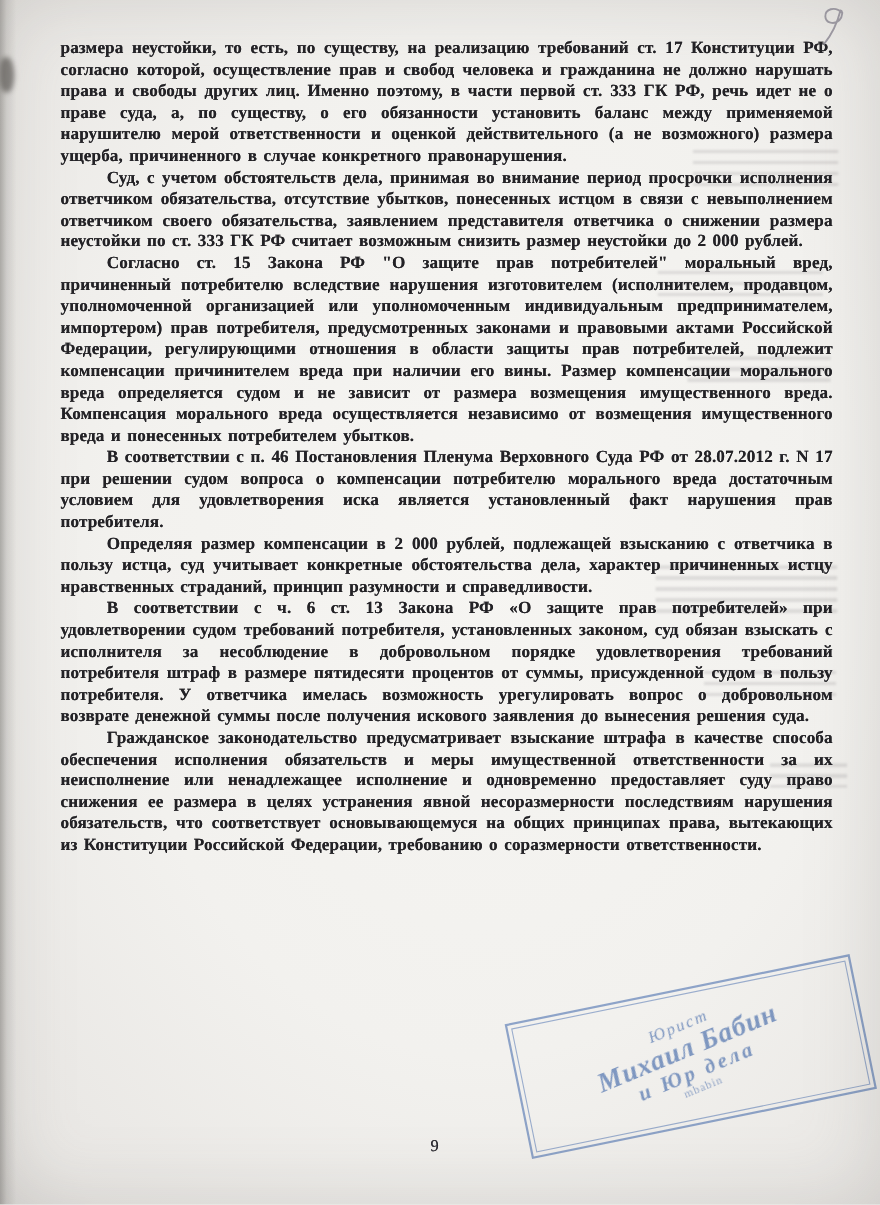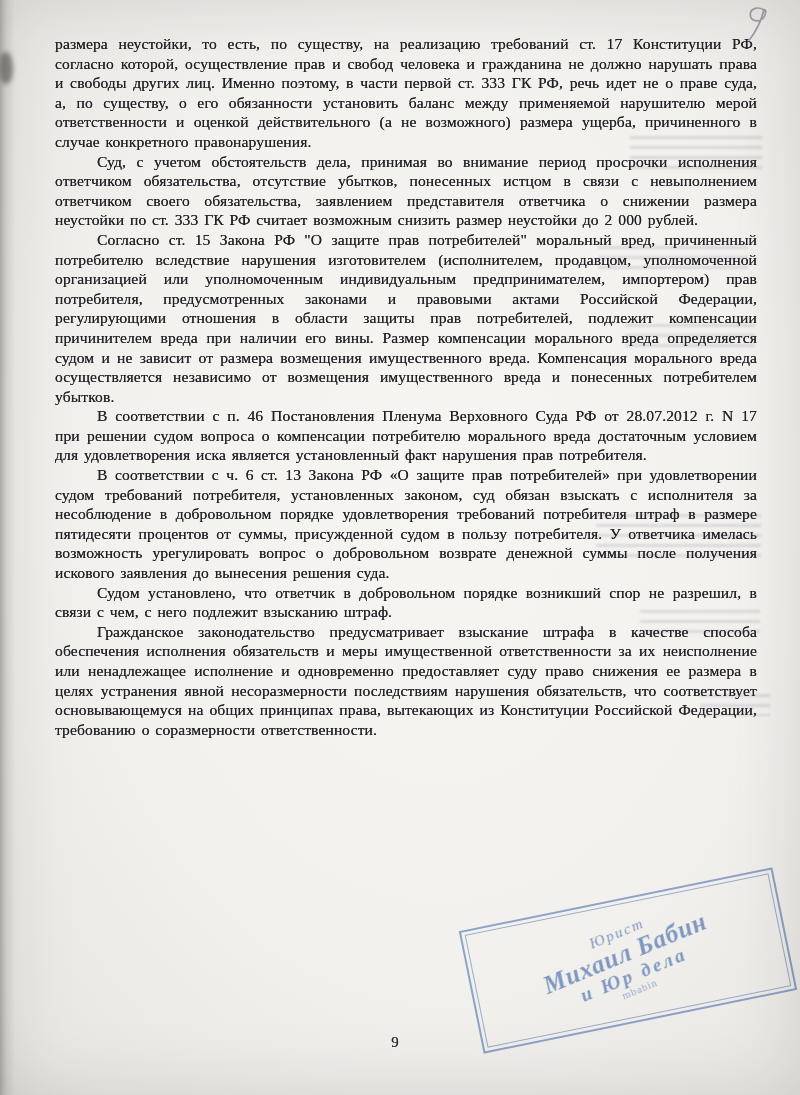--- a/index.html
+++ b/index.html
@@ -34,21 +34,21 @@
   }
   
   .doc-text{
     position:absolute;left:55px;top:34px;width:702px;z-index:2;
     font-size:15.6px;line-height:19.6px;
     color:#232226;
     text-align:justify;
     letter-spacing:0.1px;word-spacing:1.8px;
     text-shadow:0 0 0.5px rgba(28,28,33,0.85);
   }
-  .doc-text p{margin:0;padding:0;text-indent:42px;}
+  .doc-text p{margin:0;padding:0;text-indent:42px;font-weight:bold;}
   .doc-text p.no-indent{text-indent:0;}
   
   .page-footer{
     position:absolute;left:0;top:1034px;width:790px;z-index:2;
     text-align:center;font-size:15px;color:#2a2930;
     text-shadow:0 0 0.5px rgba(28,28,33,0.8);
   }
   
   .handwritten{
     position:absolute;left:744px;top:4px;width:30px;height:44px;z-index:3;
@@ -106,20 +106,20 @@
       <div class="stamp-line3">и Юр дела</div>
       <div class="stamp-line4">mbabin</div>
     </div>
   </div>
 
   <div class="doc-text">
     <p class="no-indent">размера неустойки, то есть, по существу, на реализацию требований ст. 17 Конституции РФ, согласно которой, осуществление прав и свобод человека и гражданина не должно нарушать права и свободы других лиц. Именно поэтому, в части первой ст. 333 ГК РФ, речь идет не о праве суда, а, по существу, о его обязанности установить баланс между применяемой нарушителю мерой ответственности и оценкой действительного (а не возможного) размера ущерба, причиненного в случае конкретного правонарушения.</p>
     <p>Суд, с учетом обстоятельств дела, принимая во внимание период просрочки исполнения ответчиком обязательства, отсутствие убытков, понесенных истцом в связи с невыполнением ответчиком своего обязательства, заявлением представителя ответчика о снижении размера неустойки по ст. 333 ГК РФ считает возможным снизить размер неустойки до 2 000 рублей.</p>
     <p>Согласно ст. 15 Закона РФ "О защите прав потребителей" моральный вред, причиненный потребителю вследствие нарушения изготовителем (исполнителем, продавцом, уполномоченной организацией или уполномоченным индивидуальным предпринимателем, импортером) прав потребителя, предусмотренных законами и правовыми актами Российской Федерации, регулирующими отношения в области защиты прав потребителей, подлежит компенсации причинителем вреда при наличии его вины. Размер компенсации морального вреда определяется судом и не зависит от размера возмещения имущественного вреда. Компенсация морального вреда осуществляется независимо от возмещения имущественного вреда и понесенных потребителем убытков.</p>
     <p>В соответствии с п. 46 Постановления Пленума Верховного Суда РФ от 28.07.2012 г. N 17 при решении судом вопроса о компенсации потребителю морального вреда достаточным условием для удовлетворения иска является установленный факт нарушения прав потребителя.</p>
+    <p>Определяя размер компенсации в 2 000 рублей, подлежащей взысканию с ответчика в пользу истца, суд учитывает конкретные обстоятельства дела, характер причиненных истцу нравственных страданий, принцип разумности и справедливости.</p>
     <p>В соответствии с ч. 6 ст. 13 Закона РФ «О защите прав потребителей» при удовлетворении судом требований потребителя, установленных законом, суд обязан взыскать с исполнителя за несоблюдение в добровольном порядке удовлетворения требований потребителя штраф в размере пятидесяти процентов от суммы, присужденной судом в пользу потребителя. У ответчика имелась возможность урегулировать вопрос о добровольном возврате денежной суммы после получения искового заявления до вынесения решения суда.</p>
-    <p>Судом установлено, что ответчик в добровольном порядке возникший спор не разрешил, в связи с чем, с него подлежит взысканию штраф.</p>
     <p>Гражданское законодательство предусматривает взыскание штрафа в качестве способа обеспечения исполнения обязательств и меры имущественной ответственности за их неисполнение или ненадлежащее исполнение и одновременно предоставляет суду право снижения ее размера в целях устранения явной несоразмерности последствиям нарушения обязательств, что соответствует основывающемуся на общих принципах права, вытекающих из Конституции Российской Федерации, требованию о соразмерности ответственности.</p>
   </div>
 
   <div class="page-footer">9</div>
 
 </div>
 
 </body></html>

